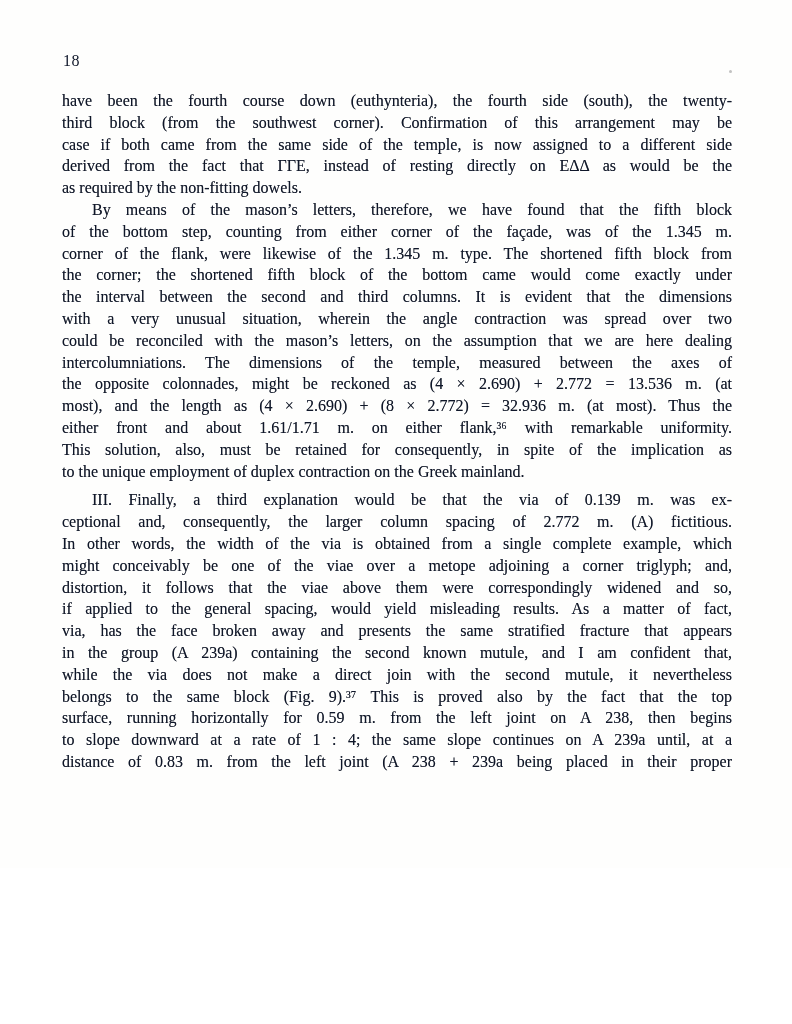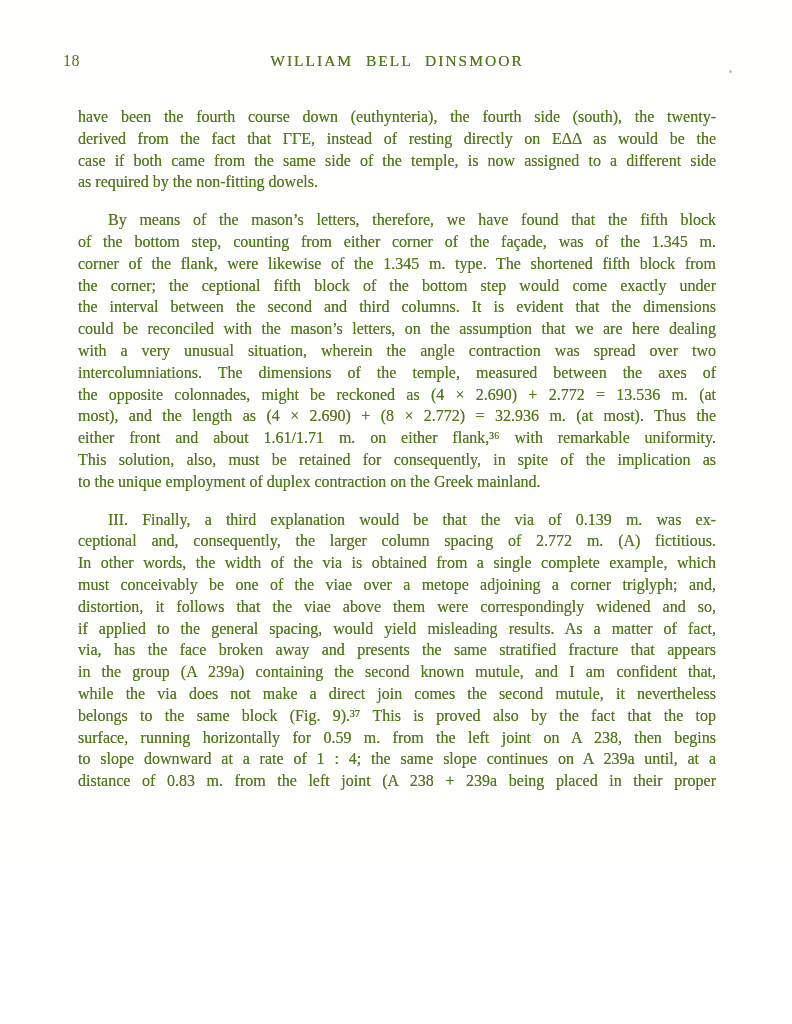--- a/index.html
+++ b/index.html
@@ -5,21 +5,21 @@
   html, body {
     margin: 0;
     padding: 0;
     background: #ffffff;
   }
   .page {
     position: relative;
     width: 792px;
     height: 868px;
     background: #fefefd;
-    color: #4d7c0f;
+    color: #0f172a;
     font-family: "Liberation Serif", "DejaVu Serif", serif;
     overflow: hidden;
   }
   
   .running-header {
     position: absolute;
     top: 52px;
     left: 62px;
     right: 60px;
     height: 22px;
@@ -45,21 +45,21 @@
   
   .body-text {
     position: absolute;
     top: 90px;
     left: 62px;
     width: 670px;
     font-size: 16px;
     line-height: 21.8px;
     text-shadow: 0 0 0.35px rgba(20,20,20,0.5);
   }
-  .paragraph { margin: 16px; }
+  .paragraph { margin: 0; }
   .paragraph.spaced { margin-top: 7px; }
   .line {
     text-align: justify;
     text-align-last: justify;
   }
   .line.last { text-align-last: left; }
   .line.indent { text-indent: 30px; }
   
   .footnotes {
     position: absolute;
@@ -89,55 +89,55 @@
     opacity: 0.55;
   }
 </style>
 </head>
 <body>
 
 <div class="page">
 
   <header class="running-header">
     <span class="page-number">18</span>
-    <span class="running-head">WILLIAM BELL DINSMOOR</span>
   </header>
 
   <main class="body-text" id="paragraphs">
       <div class="paragraph">
         <div class="line">have been the fourth course down (euthynteria), the fourth side (south), the twenty-</div>
+        <div class="line">third block (from the southwest corner). Confirmation of this arrangement may be</div>
+        <div class="line">case if both came from the same side of the temple, is now assigned to a different side</div>
         <div class="line">derived from the fact that ΓΓΕ, instead of resting directly on ΕΔΔ as would be the</div>
-        <div class="line">case if both came from the same side of the temple, is now assigned to a different side</div>
         <div class="line last">as required by the non-fitting dowels.</div>
       </div>
       <div class="paragraph">
         <div class="line indent">By means of the mason’s letters, therefore, we have found that the fifth block</div>
         <div class="line">of the bottom step, counting from either corner of the façade, was of the 1.345 m.</div>
         <div class="line">corner of the flank, were likewise of the 1.345 m. type. The shortened fifth block from</div>
-        <div class="line">the corner; the ceptional fifth block of the bottom step would come exactly under</div>
+        <div class="line">the corner; the shortened fifth block of the bottom came would come exactly under</div>
         <div class="line">the interval between the second and third columns. It is evident that the dimensions</div>
+        <div class="line">with a very unusual situation, wherein the angle contraction was spread over two</div>
         <div class="line">could be reconciled with the mason’s letters, on the assumption that we are here dealing</div>
-        <div class="line">with a very unusual situation, wherein the angle contraction was spread over two</div>
         <div class="line">intercolumniations. The dimensions of the temple, measured between the axes of</div>
         <div class="line">the opposite colonnades, might be reckoned as (4 × 2.690) + 2.772 = 13.536 m. (at</div>
         <div class="line">most), and the length as (4 × 2.690) + (8 × 2.772) = 32.936 m. (at most). Thus the</div>
         <div class="line">either front and about 1.61/1.71 m. on either flank,³⁶ with remarkable uniformity.</div>
         <div class="line">This solution, also, must be retained for consequently, in spite of the implication as</div>
         <div class="line last">to the unique employment of duplex contraction on the Greek mainland.</div>
       </div>
       <div class="paragraph spaced">
         <div class="line indent">III. Finally, a third explanation would be that the via of 0.139 m. was ex-</div>
         <div class="line">ceptional and, consequently, the larger column spacing of 2.772 m. (A) fictitious.</div>
         <div class="line">In other words, the width of the via is obtained from a single complete example, which</div>
-        <div class="line">must conceivably be one of the viae over a metope adjoining a corner triglyph; and,</div>
+        <div class="line">might conceivably be one of the viae over a metope adjoining a corner triglyph; and,</div>
         <div class="line">distortion, it follows that the viae above them were correspondingly widened and so,</div>
         <div class="line">if applied to the general spacing, would yield misleading results. As a matter of fact,</div>
         <div class="line">via, has the face broken away and presents the same stratified fracture that appears</div>
         <div class="line">in the group (A 239a) containing the second known mutule, and I am confident that,</div>
-        <div class="line">while the via does not make a direct join comes the second mutule, it nevertheless</div>
+        <div class="line">while the via does not make a direct join with the second mutule, it nevertheless</div>
         <div class="line">belongs to the same block (Fig. 9).³⁷ This is proved also by the fact that the top</div>
         <div class="line">surface, running horizontally for 0.59 m. from the left joint on A 238, then begins</div>
         <div class="line">to slope downward at a rate of 1 : 4; the same slope continues on A 239a until, at a</div>
         <div class="line">distance of 0.83 m. from the left joint (A 238 + 239a being placed in their proper</div>
       </div>
     </main>
 
   <section class="footnotes" id="footnotes">
       <div class="footnote">
         <div class="fn-line indent">³⁶ I. e., 36.25/36.36 — 32.936 = 3.314/3.424 m., and 16.76/16.95 — 13.536 = 3.224/3.414 m.</div>

